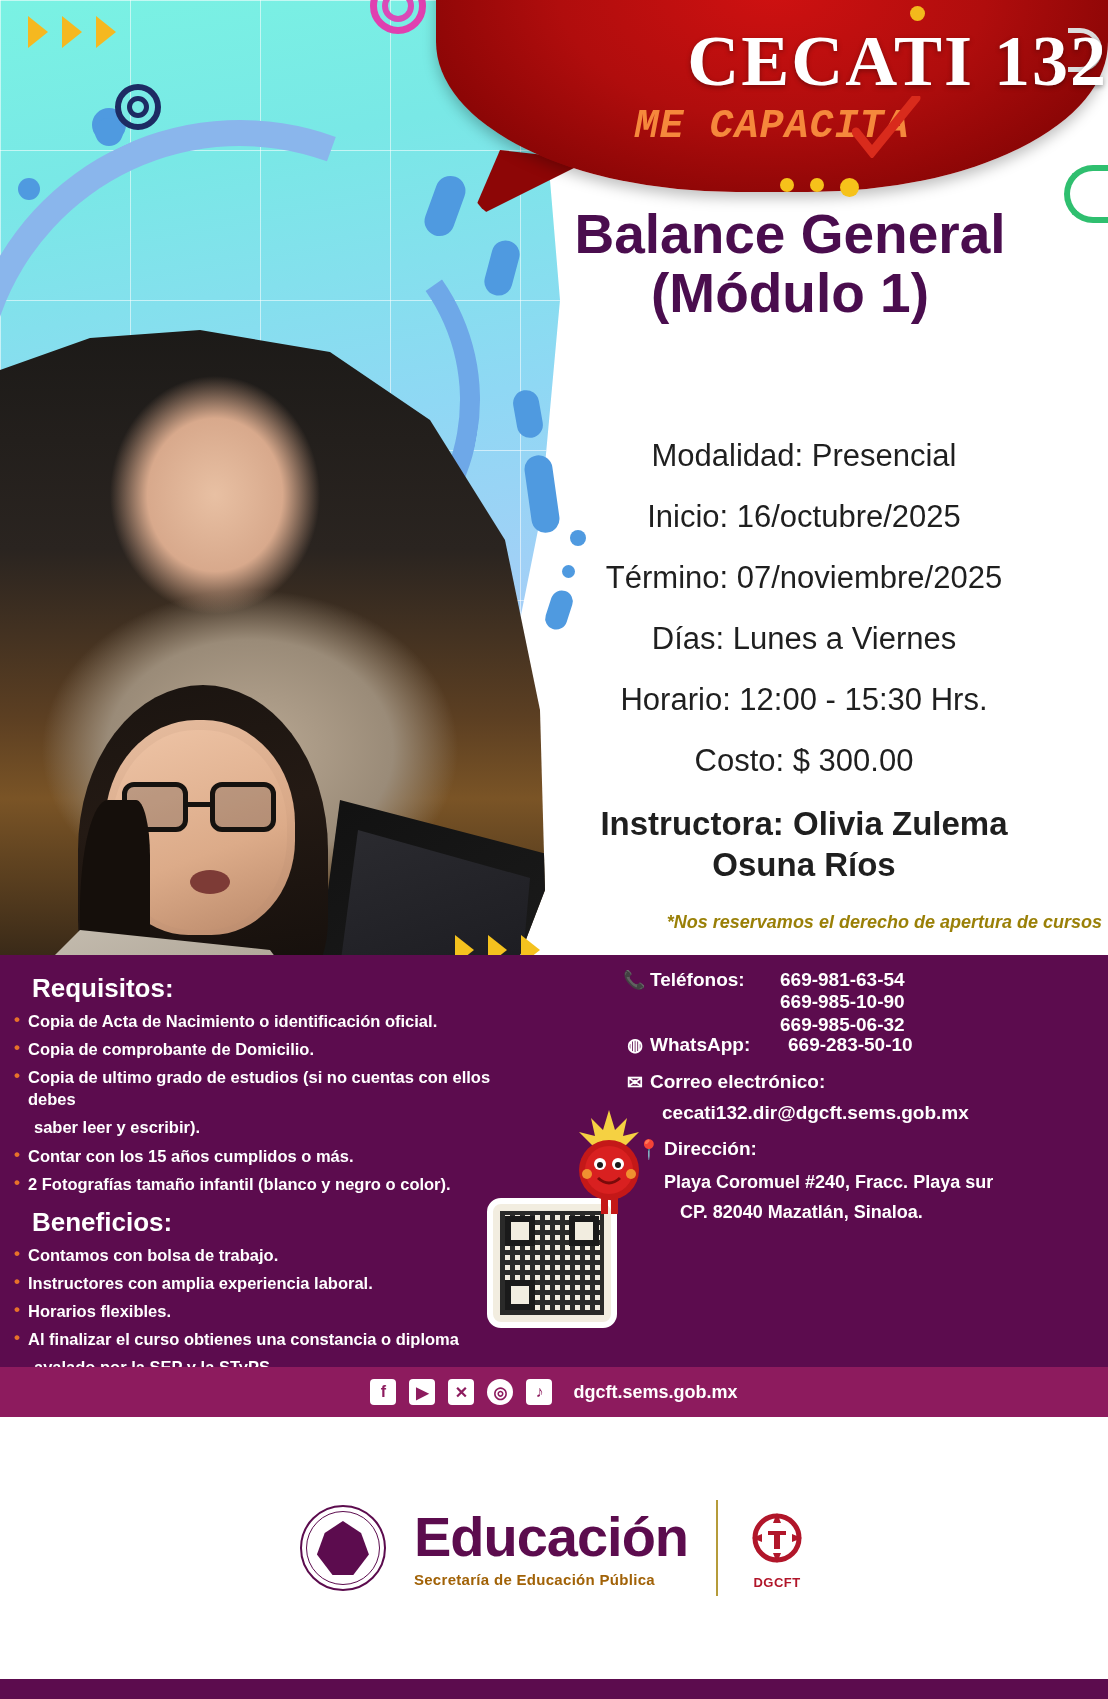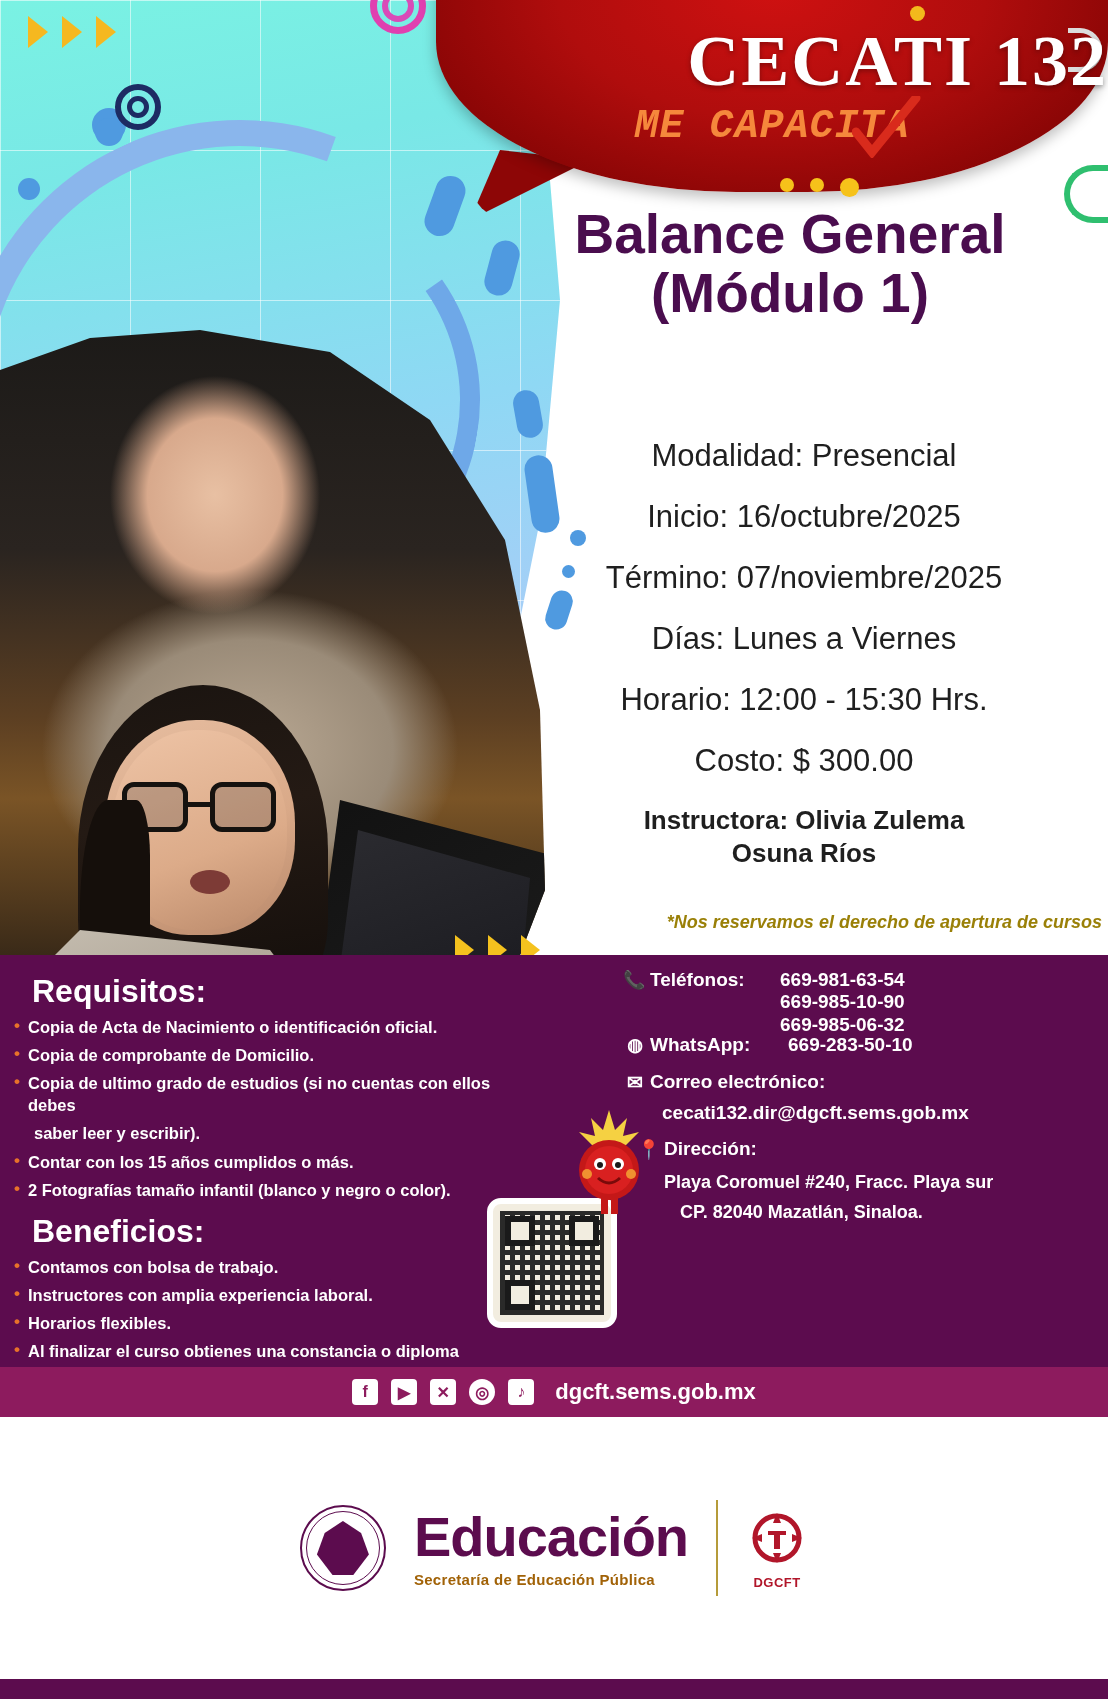--- a/index.html
+++ b/index.html
@@ -104,28 +104,28 @@
 
   
   .course-title {
     position:absolute; left:480px; top:205px; width:620px; text-align:center;
     color:#4a0d4e; font-weight:bold; font-size:55px; line-height:1.08; z-index:6;
   }
 
   
   .details { position:absolute; left:500px; top:440px; width:608px; text-align:center; z-index:6; }
   .det-line { color:#1f1f1f; font-size:31px; line-height:1.0; margin-bottom:30px; }
-  .det-line.instructor { font-weight:bold; font-size:26px; line-height:1.12; margin-bottom:4px; }
+  .det-line.instructor { font-weight:bold; font-size:33px; line-height:1.12; margin-bottom:4px; }
   .disclaimer { position:absolute; left:480px; top:912px; width:628px; text-align:right; padding-right:6px;
     color:#9a8008; font-style:italic; font-weight:bold; font-size:18px; z-index:6; }
 
   
   .purple { position:absolute; left:0; top:955px; width:1108px; height:412px; background:#5c0c4e; }
   .purple-left { position:absolute; left:0; top:0; width:540px; height:412px; padding:18px 10px 0 14px; }
-  .sec-head { color:#fff; font-weight:bold; font-size:32px; margin:0 0 6px 18px; }
+  .sec-head { color:#fff; font-weight:bold; font-size:26px; margin:0 0 6px 18px; }
   .sec-head.ben { margin-top:12px; }
   .blist { list-style:none; }
   .blist li { position:relative; color:#fff; font-size:16.5px; font-weight:bold; line-height:1.34; padding-left:14px; margin-bottom:6px; }
   .blist li::before { content:"•"; position:absolute; left:0; top:-1px; color:#e8722a; font-size:17px; }
   .blist li.cont::before { content:""; }
   .blist li.cont { padding-left:20px; }
 
   .purple-right { position:absolute; left:620px; top:0; width:488px; height:412px; padding-top:14px; }
   .contacto-h { text-align:center; color:#fff; font-weight:bold; font-size:24px; margin-bottom:14px; padding-right:60px; }
   .crow { display:flex; align-items:flex-start; color:#fff; font-weight:bold; font-size:19px; }
@@ -144,21 +144,21 @@
       repeating-linear-gradient(90deg,#1a1a1a 0 5px, transparent 5px 10px),
       repeating-linear-gradient(0deg,#1a1a1a 0 5px, transparent 5px 10px);
     background-color:#f2ede0; opacity:.92; }
   .qr-c { position:absolute; width:30px; height:30px; border:6px solid #1a1a1a; background:#f2ede0; }
   .mascot { position:absolute; left:565px; top:1108px; width:88px; height:110px; z-index:10; }
 
   
   .social { position:absolute; left:0; top:1367px; width:1108px; height:50px; background:#8d1b5e; display:flex; align-items:center; justify-content:center; gap:13px; }
   .sico { width:26px; height:26px; background:#fff; border-radius:4px; display:flex; align-items:center; justify-content:center; color:#8d1b5e; font-weight:bold; font-size:16px; }
   .sico.circ { border-radius:50%; }
-  .surl { color:#fff; font-weight:bold; font-size:22px; margin-left:8px; }
+  .surl { color:#fff; font-weight:bold; font-size:18px; margin-left:8px; }
 
   
   .footer { position:absolute; left:0; top:1417px; width:1108px; height:262px; background:#fff; display:flex; align-items:center; justify-content:center; gap:28px; }
   .eagle { width:86px; height:86px; border-radius:50%; border:2px solid #5c0c4e; display:flex; align-items:center; justify-content:center; position:relative; }
   .eagle-in { width:52px; height:54px; background:#5c0c4e; clip-path:polygon(50% 0,85% 22%,100% 62%,70% 100%,30% 100%,0 62%,15% 22%); }
   .eagle-ring { position:absolute; inset:4px; border-radius:50%; border:1px solid #5c0c4e; }
   .edu-block { text-align:left; }
   .edu-t { color:#5c0c4e; font-size:56px; font-weight:bold; line-height:1; letter-spacing:-1px; }
   .edu-s { color:#a16207; font-size:15px; font-weight:bold; margin-top:6px; letter-spacing:.3px; }
   .divider { width:2px; height:96px; background:#b59b3a; }

